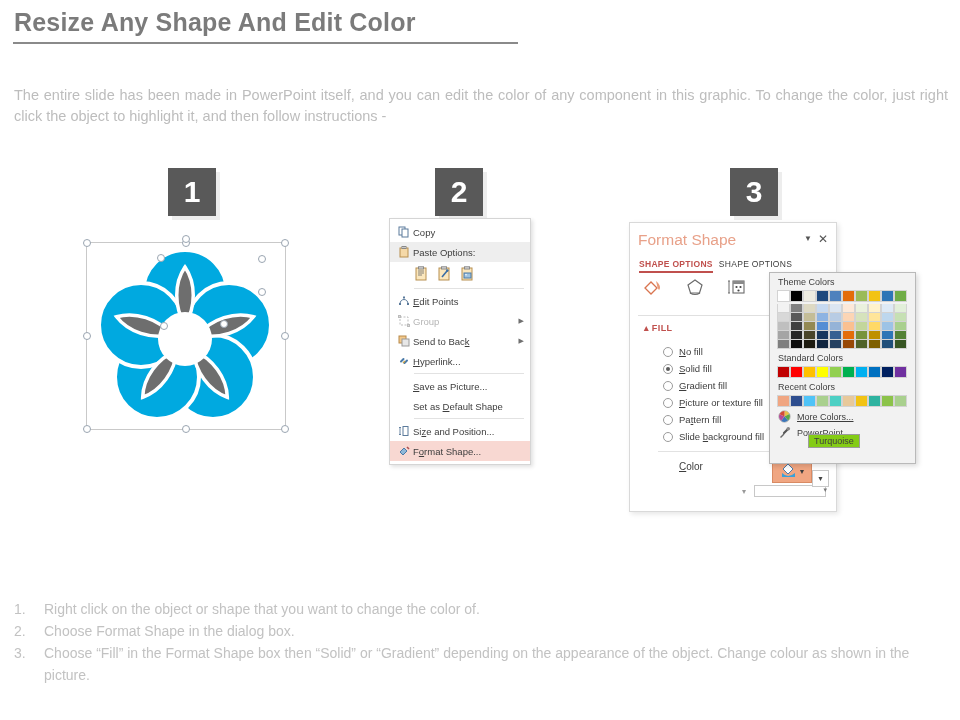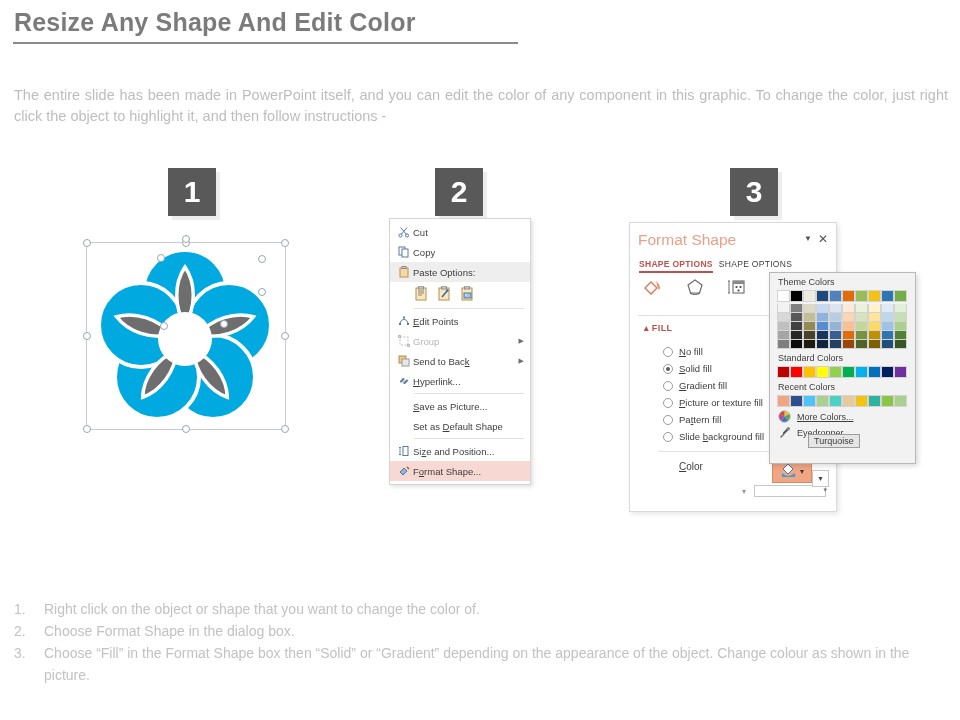--- a/index.html
+++ b/index.html
@@ -109,21 +109,21 @@
     background:#f2f2f2;border:1px solid #b9b9b9;box-shadow:2px 2px 5px rgba(0,0,0,.15);
   }
   .cp-hdr{font-size:9px;color:#3d3d3d;padding:4px 0 3px 8px;}
   .swatch-grid{display:grid;grid-template-columns:repeat(10,11px);gap:2px;padding:0 0 0 7px;}
   .sw{width:11px;height:10px;border:1px solid #d3d3d3;}
   .theme-col{display:flex;flex-direction:column;}
   .theme-col .sw{border-top:none;}
   .theme-col .sw:first-child{border-top:1px solid #d3d3d3;margin-bottom:2px;}
   .cp-row{display:flex;align-items:center;gap:6px;padding:3px 0 0 8px;font-size:9px;color:#3d3d3d;}
   .tooltip{
-    position:absolute;left:808px;top:434px;background:#e5e5e5;border:1px solid #9c9c9c;
+    position:absolute;left:808px;top:434px;background:#84cc16;border:1px solid #9c9c9c;
     font-size:9px;color:#3d3d3d;padding:1px 5px;
   }
 
   
   .steps{position:absolute;left:14px;top:598px;width:930px;font-size:14px;color:#c2c2c2;line-height:22px;}
   .step-row{display:flex;gap:10px;}
   .step-num{width:20px;flex:0 0 20px;}
 </style>
 </head>
 <body>
@@ -181,32 +181,20 @@
 <div class="handle" style="left:281px;top:425px;"></div>
 <div class="handle" style="left:182px;top:235px;"></div>
 <div class="handle" style="left:157px;top:254px;"></div>
 <div class="handle" style="left:160px;top:322px;"></div>
 <div class="handle" style="left:220px;top:320px;"></div>
 <div class="handle" style="left:258px;top:288px;"></div>
 <div class="handle" style="left:258px;top:255px;"></div>
 
 <div class="ctx-menu">
 
-  <div class="ctx-item">
-    <span class="ic">
-      <svg width="12" height="12" viewBox="0 0 12 12">
-          <g stroke="#5b7a9b" fill="none" stroke-width="1">
-            <circle cx="2.5" cy="9.5" r="1.6"></circle>
-            <circle cx="9" cy="9.5" r="1.6"></circle>
-            <path d="M3.2 8.4 L9 1.5 M8.4 8.4 L2.6 1.5"></path>
-          </g>
-        </svg>
-    </span>
-    <span class="lbl">Cut</span>
-  </div>
 
   <div class="ctx-item">
     <span class="ic">
       <svg width="12" height="12" viewBox="0 0 12 12">
           <rect x="1" y="1" width="6" height="8" fill="#fff" stroke="#5b7a9b"></rect>
           <rect x="4" y="3" width="6" height="8" fill="#fff" stroke="#5b7a9b"></rect>
         </svg>
     </span>
     <span class="lbl">Copy</span>
   </div>
@@ -539,21 +527,21 @@
       <path d="M6.5 6.5 L1.5 4.3 A5.6 5.6 0 0 1 6.5 .9 Z" fill="#d14b3a"></path>
     </svg>
     <span class="u">More Colors...</span>
   </div>
   <div class="cp-row">
     <svg width="13" height="13" viewBox="0 0 13 13">
       <path d="M2 11 L5.5 7.5 L6.5 8.5 L3 12 Z" fill="#6b6b6b"></path>
       <path d="M6 7 L10 3" stroke="#555" stroke-width="2.2" stroke-linecap="round"></path>
       <circle cx="10.3" cy="2.7" r="1.8" fill="#888"></circle>
     </svg>
-    <span>Eyedropper</span>
+    <span>PowerPoint</span>
   </div>
 </div>
 
 <div class="tooltip">Turquoise</div>
 
 <div class="steps">
   <div class="step-row">
     <span class="step-num">1.</span>
     <span>Right click on the object or shape that you want to change the color of.</span>
   </div>

